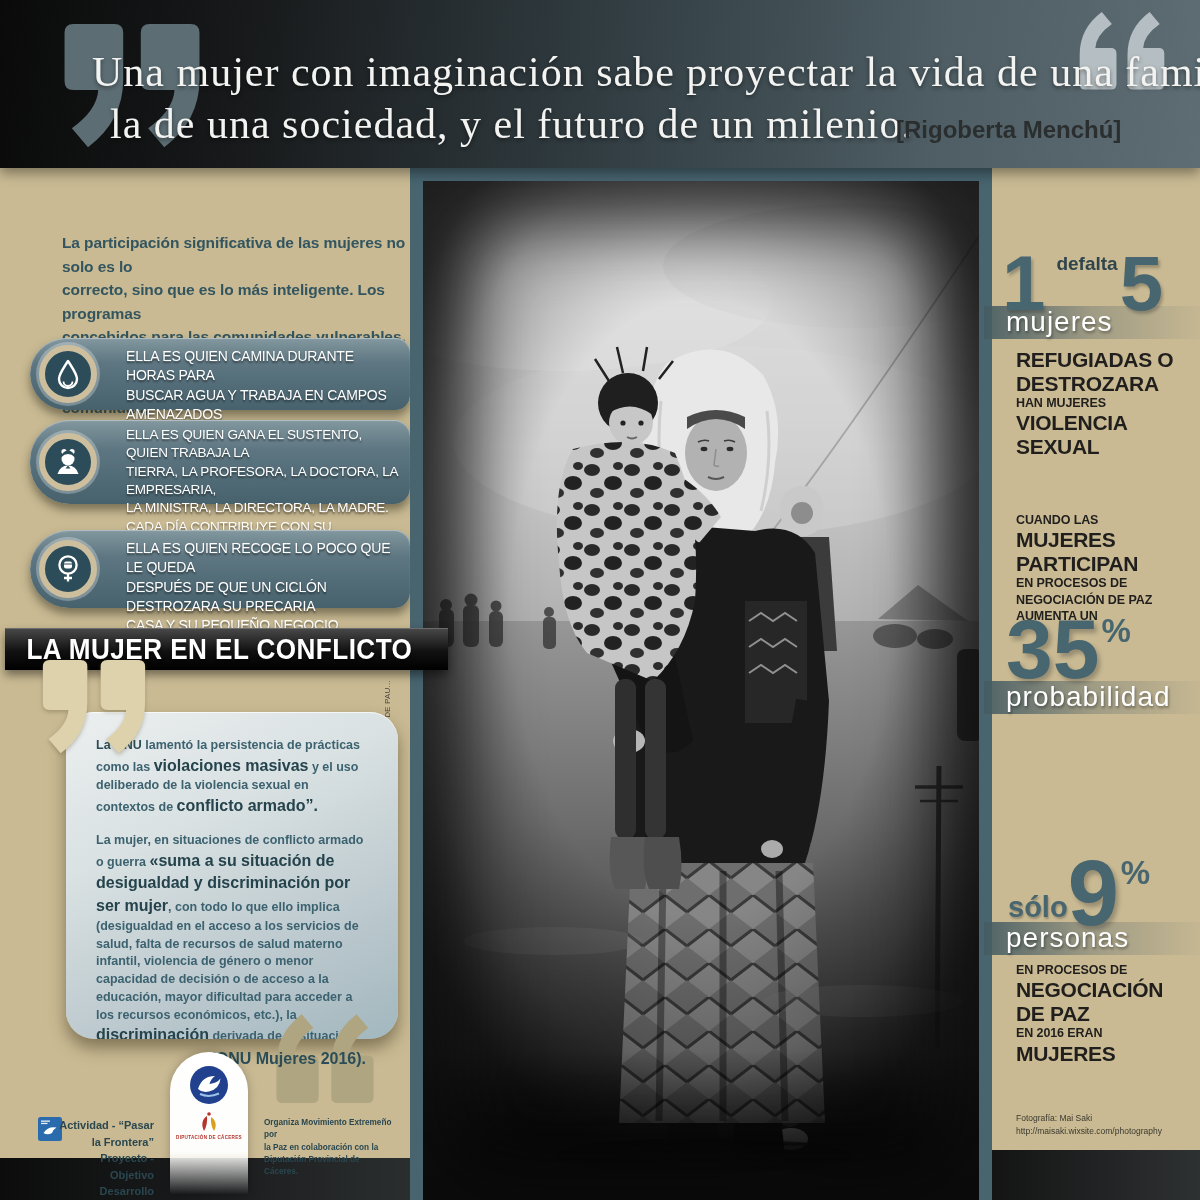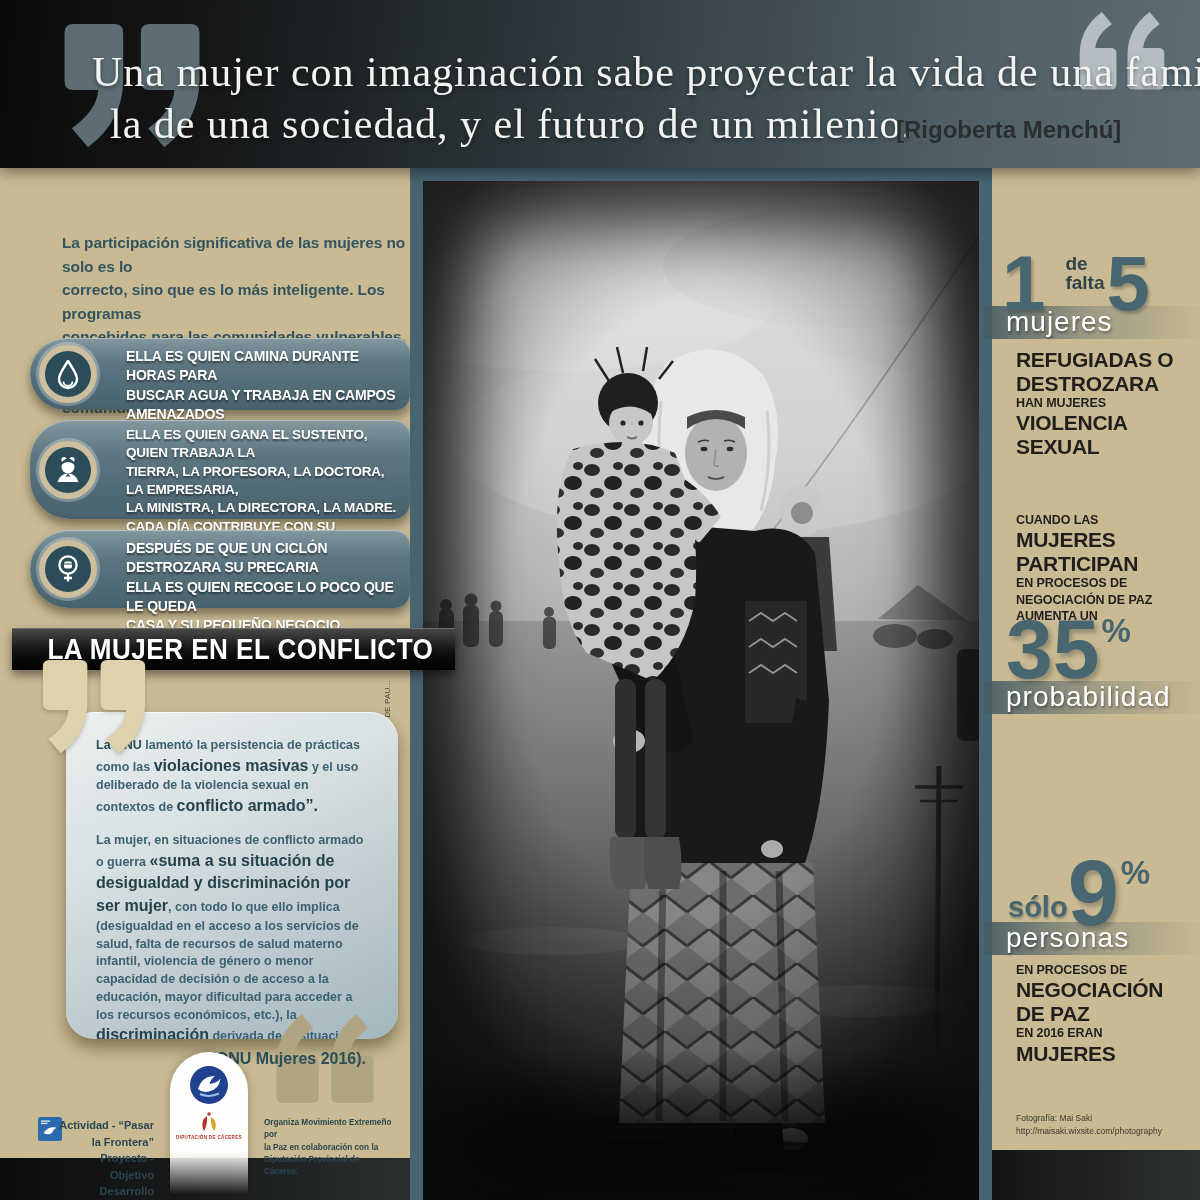--- a/index.html
+++ b/index.html
@@ -20,33 +20,33 @@
   .hand.l2{left:110px;top:100px;width:790px;text-align:center;font-size:42px;}
   .attr{position:absolute;left:896px;top:116px;font-size:24px;font-weight:700;color:#2b2e2f;z-index:2;}
 
   
   .intro{position:absolute;left:62px;top:231px;width:350px;font-size:15.5px;font-weight:700;
     color:#33555f;line-height:1.52;letter-spacing:-0.1px;}
   .pill{position:absolute;left:30px;width:380px;border-radius:40px 16px 16px 40px;
     background:linear-gradient(180deg,#83989f 0%,#5d7681 35%,#47626d 100%);
     box-shadow:0 6px 10px rgba(45,42,25,.5),inset 0 1px 1px rgba(255,255,255,.4);}
   .pill1{top:338px;height:72px;}
-  .pill2{top:420px;height:99px;}
+  .pill2{top:420px;height:84px;}
   .pill3{top:530px;height:78px;}
   .picon{position:absolute;left:9px;top:50%;transform:translateY(-50%);width:46px;height:46px;
     border-radius:50%;background:#2c4c59;border:6px solid #cdbf9e;
     box-shadow:0 0 0 3px rgba(255,255,255,.28);display:flex;align-items:center;justify-content:center;}
-  .ptext{margin-left:96px;padding:9px 10px 0 0;font-size:14px;font-weight:700;color:#fff;
+  .ptext{margin-left:96px;padding:9px 10px 0 0;font-size:14px;font-weight:400;color:#fff;
     line-height:1.38;letter-spacing:-0.2px;text-shadow:0 2px 2px rgba(0,0,0,.5);}
   .pill2 .ptext{padding-top:6px;font-size:13.5px;line-height:1.36;}
 
-  .secband{position:absolute;left:12px;top:628px;width:443px;height:42px;z-index:2;
+  .secband{position:absolute;left:5px;top:628px;width:443px;height:42px;z-index:2;
     background:linear-gradient(180deg,#4a4a4a 0%,#111 55%,#000 100%);
     box-shadow:0 5px 9px rgba(0,0,0,.45),inset 0 1px 0 rgba(255,255,255,.2);
-    display:flex;align-items:center;justify-content:flex-end;}
+    display:flex;align-items:center;justify-content:flex-start;}
   .sectext{font-size:29px;font-weight:700;color:#fff;letter-spacing:.5px;transform:scaleX(.9);
     text-shadow:0 2px 3px rgba(0,0,0,.6);white-space:nowrap;}
 
   .qbox{position:absolute;left:66px;top:712px;width:332px;height:327px;border-radius:28px;z-index:1;
     background:linear-gradient(155deg,#eceff0 0%,#d9e1e2 35%,#bcc9ce 70%,#a2b7be 100%);
     box-shadow:0 9px 16px rgba(60,50,25,.5),inset 0 1px 0 rgba(255,255,255,.7);
     padding:25px 28px 14px 30px;box-sizing:border-box;overflow:hidden;}
   .qp{margin:0 0 14px 0;font-size:12.5px;line-height:1.42;color:#3c6270;font-weight:700;}
   .seg-n{color:#3c6270;}
   .seg-sb{color:#2a4d57;font-weight:700;}
@@ -72,21 +72,21 @@
 
   
   .sband{position:absolute;left:984px;width:216px;height:33px;z-index:2;
     background:linear-gradient(90deg,rgba(70,92,99,.92) 0%,rgba(125,130,120,.55) 50%,rgba(180,170,140,.18) 100%);}
   .sband span{display:block;padding-left:22px;font-size:28px;line-height:32px;color:#fff;
     letter-spacing:1px;text-shadow:1px 2px 3px rgba(0,0,0,.4);}
   .b1{top:306px;} .b2{top:681px;} .b3{top:922px;}
   .bignum{font-size:78px;line-height:.85;font-weight:700;color:#48666f;
     text-shadow:2px 3px 3px rgba(40,40,40,.3);}
   .s1nums{position:absolute;left:1002px;top:250px;display:flex;align-items:flex-start;z-index:3;}
-  .midstack{display:flex;flex-direction:column;margin:4px 2px 0 20px;font-size:19px;line-height:1;
+  .midstack{display:flex;flex-direction:row;margin:4px 2px 0 11px;font-size:19px;line-height:1;
     font-weight:700;color:#2f444b;}
   .slines{position:absolute;z-index:3;color:#201f1d;}
   .sl-lg{font-size:21px;font-weight:700;line-height:1.12;letter-spacing:-.3px;}
   .sl-md{font-size:19px;font-weight:700;line-height:1.25;letter-spacing:-.3px;}
   .sl-sm{font-size:12.5px;font-weight:700;line-height:1.3;letter-spacing:-.1px;}
   .s1l{left:1016px;top:348px;}
   .s2pre{left:1016px;top:512px;}
   .s2num{position:absolute;left:1006px;top:614px;z-index:3;}
   .n35{font-size:84px;line-height:.85;font-weight:700;color:#48666f;text-shadow:3px 4px 4px rgba(40,40,40,.3);}
   .pct{font-size:33px;font-weight:700;color:#48666f;position:relative;top:-36px;margin-left:2px;}
@@ -181,22 +181,22 @@
   <div class="pill pill3">
     <div class="picon">
       <svg width="32" height="32" viewBox="0 0 32 32" aria-hidden="true">
         <circle cx="16" cy="12" r="8.6" fill="none" stroke="#fff" stroke-width="2.3"></circle>
         <rect x="12" y="8.5" width="8" height="7" rx="2" fill="#fff"></rect>
         <path d="M12 11 h8" stroke="#2c4c59" stroke-width="1"></path>
         <path d="M16 20.5 v8 M12 25 h8" stroke="#fff" stroke-width="2.3"></path>
       </svg>
     </div>
     <div class="ptext">
+        <div>ELLA ES QUIEN RECOGE LO POCO QUE LE QUEDA</div>
         <div>DESPUÉS DE QUE UN CICLÓN DESTROZARA SU PRECARIA</div>
-        <div>ELLA ES QUIEN RECOGE LO POCO QUE LE QUEDA</div>
         <div>CASA Y SU PEQUEÑO NEGOCIO...</div>
       </div>
   </div>
 
   <div class="secband">
     <span class="sectext">LA MUJER EN EL CONFLICTO</span>
   </div>
 
   <div class="qbox">
     <p class="qp"><span class="seg-sb">La ONU</span><span class="seg-n"> lamentó la persistencia de prácticas como las </span><span class="seg-b">violaciones masivas</span><span class="seg-n"> y el uso deliberado de la violencia sexual en contextos de </span><span class="seg-b">conflicto armado”.</span></p>

